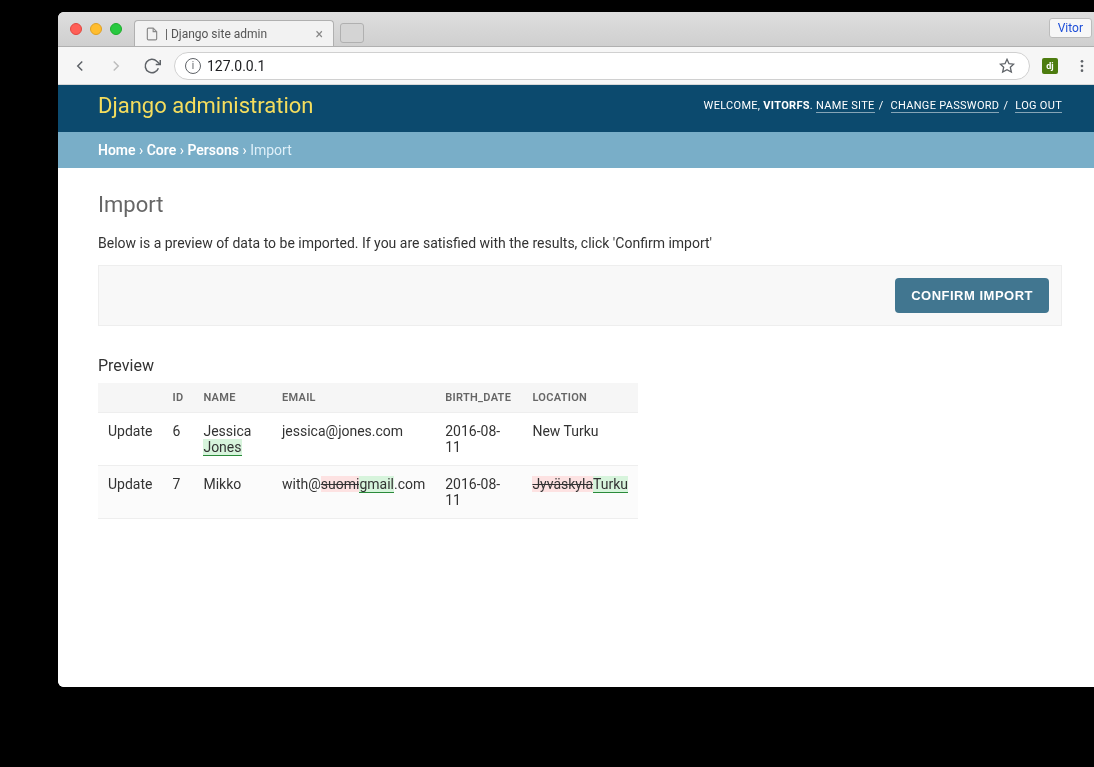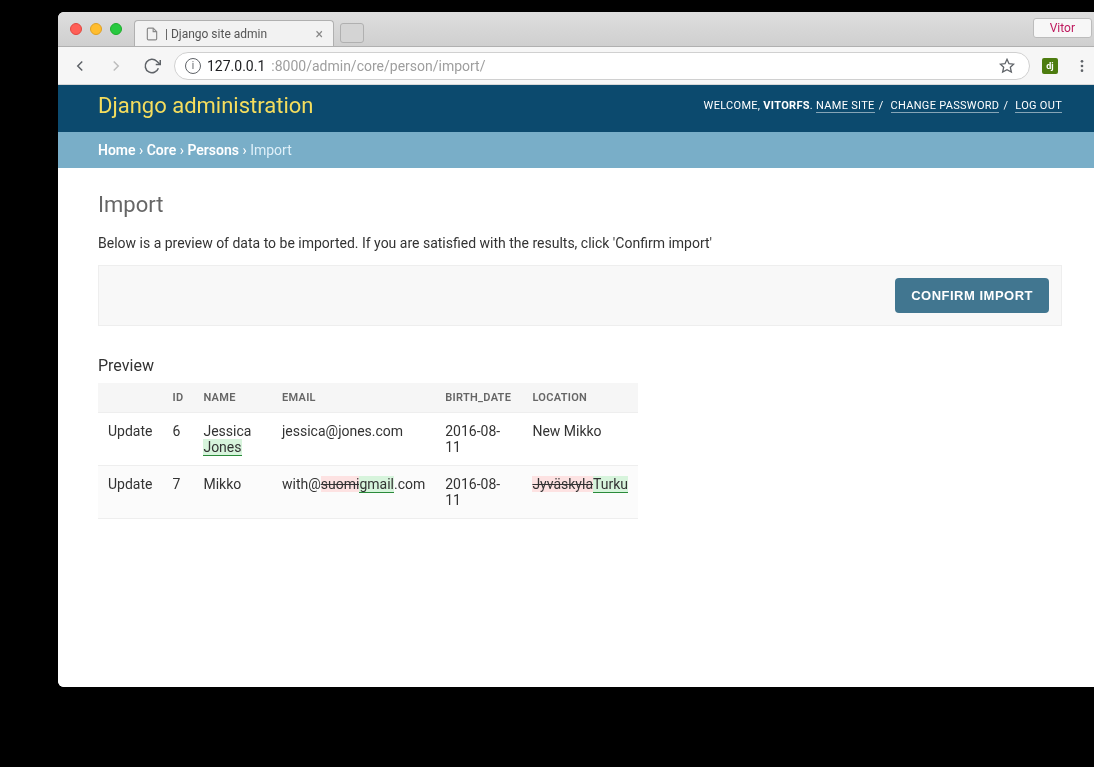--- a/index.html
+++ b/index.html
@@ -63,23 +63,23 @@
   border:1px solid #b0b0b0;
   border-radius: 3px;
 }
 .profile-badge {
   position: absolute;
   right: 10px;
   top: 6px;
   background: #f7f7f7;
   border:1px solid #bcbcbc;
   border-radius: 3px;
-  padding: 2px 16px;
+  padding: 2px 8px;
   font-size: 12px;
-  color:#be185d;
+  color:#1d4ed8;
 }
 .addr-bar {
   height: 38px;
   background: #f6f6f6;
   border-bottom: 1px solid #d7d7d7;
   display: flex;
   align-items: center;
   padding: 0 8px;
   gap: 8px;
 }
@@ -214,21 +214,20 @@
     </div>
     <div class="nav-btn">
       <svg width="18" height="18" viewBox="0 0 24 24" fill="none" stroke="currentColor" stroke-width="2">
           <polyline points="23 4 23 10 17 10"></polyline>
           <path d="M20.49 15a9 9 0 1 1-2.12-9.36L23 10"></path>
         </svg>
     </div>
     <div class="url-box">
       <span class="info-icon">i</span>
       <span>127.0.0.1</span>
-        <span class="url-muted">:8000/admin/core/person/import/</span>
       <span style="margin-left:auto" class="star-icon">
         <svg width="16" height="16" viewBox="0 0 24 24" fill="none" stroke="#5f6368" stroke-width="2">
             <polygon points="12 2 15 8.5 22 9.3 17 14 18.5 21 12 17.5 5.5 21 7 14 2 9.3 9 8.5 12 2"></polygon>
           </svg>
       </span>
     </div>
     <div class="ext-icon">
         <div class="ext-badge">dj</div>
       </div>
     <div class="menu-dots">
@@ -280,21 +279,21 @@
             <th>LOCATION</th>
           </tr>
         </thead>
         <tbody>
           <tr>
             <td>Update</td>
             <td>6</td>
             <td><span>Jessica</span><span class="diff-ins"> Jones</span></td>
             <td>jessica@jones.com</td>
             <td>2016-08-11</td>
-            <td>New Mikko</td>
+            <td>New Turku</td>
           </tr>
           <tr>
             <td>Update</td>
             <td>7</td>
             <td>Mikko</td>
             <td><span>with@</span><span class="diff-del">suomi</span><span class="diff-ins">gmail</span><span>.com</span></td>
             <td>2016-08-11</td>
             <td><span class="diff-del">Jyväskyla</span><span class="diff-ins">Turku</span></td>
           </tr>
         </tbody>

